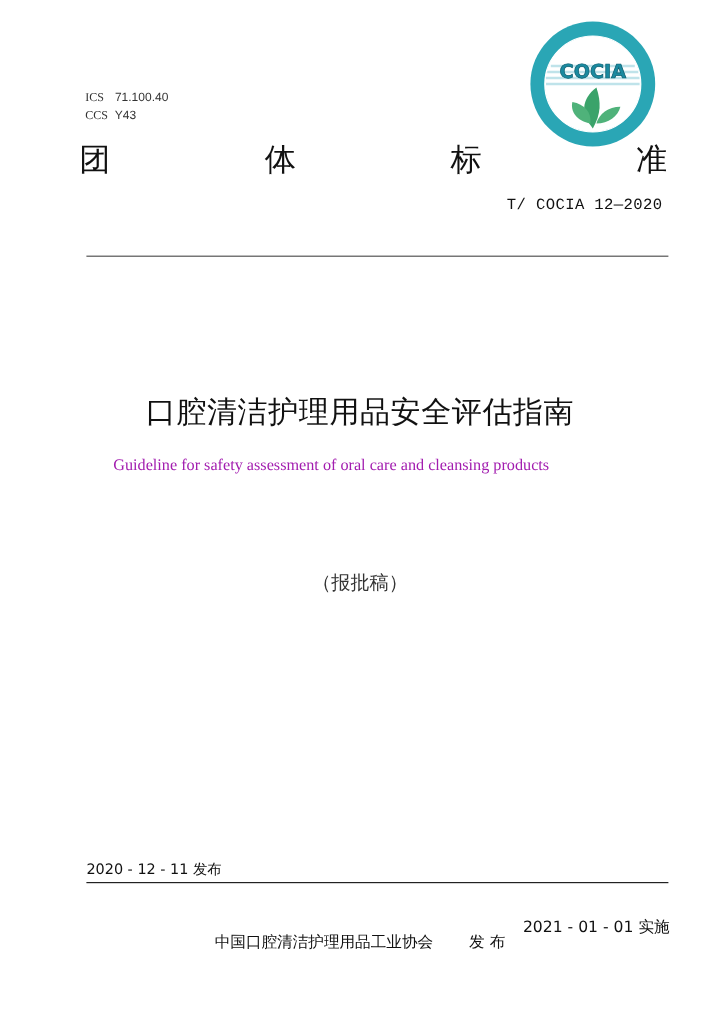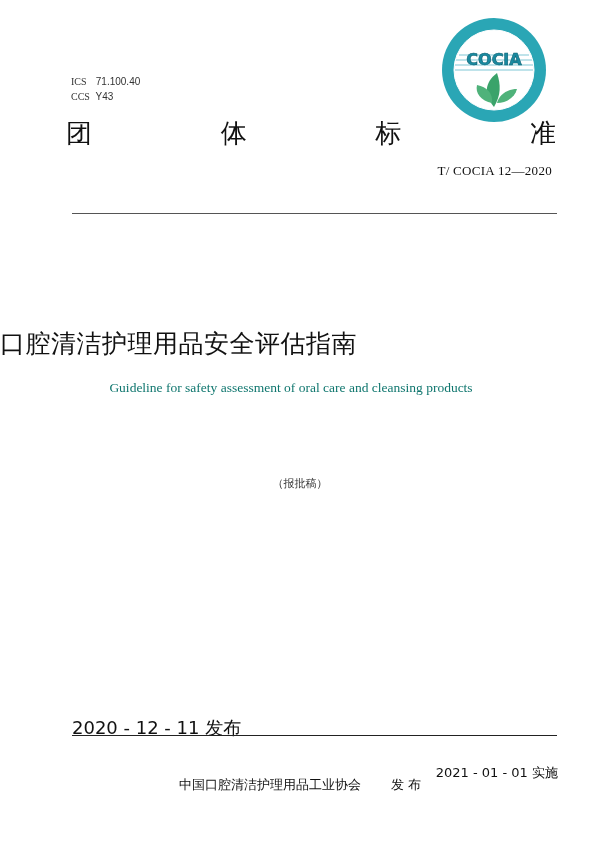--- a/index.html
+++ b/index.html
@@ -2,26 +2,26 @@
 <html><head>
 <meta charset="utf-8">
 <style>
   html, body { margin:0; padding:0; background:#fff; }
   body { width:600px; height:850px; position:relative; overflow:hidden; font-family:"DejaVu Sans", sans-serif; color:#111; }
   .abs { position:absolute; }
   .ics { left:71px; top:30px; font-size:10px; font-family:"Liberation Sans", sans-serif; color:#333; line-height:15px;margin-top:44px; }
   .ics .k { font-family:"Liberation Serif", serif; display:inline-block; width:22px; }
   .logo { left:439px; top:15px; width:110px; height:110px; }
   .header-row { left:66px; top:116px; width:490px; display:flex; justify-content:space-between; font-size:26px; font-weight:normal; }
-  .stdno { right:48px; top:163px; font-size:13px; font-family:Liberation Serif, serif; letter-spacing:0.3px; }
+  .stdno { right:48px; top:163px; font-size:13px; font-family:Liberation Mono, monospace; letter-spacing:0.3px; }
   .rule1 { left:72px; top:213px; width:485px; height:1px; background:#555; }
-  .title { left:0; top:327px; width:600px; text-align:left; font-size:25px; letter-spacing:0.5px; }
-  .subtitle { left:15px; top:380px; width:552px; text-align:center; font-size:13.5px; font-family:"Liberation Serif", serif; color:#0f766e; }
-  .draft { left:0; top:476px; width:600px; text-align:center; font-size:11px; font-family:"Liberation Serif", serif; color:#333; }
-  .date-l { left:72px; top:716px; font-size:18px; }
+  .title { left:0; top:327px; width:600px; text-align:center; font-size:25px; letter-spacing:0.5px; }
+  .subtitle { left:0; top:380px; width:552px; text-align:center; font-size:13.5px; font-family:"Liberation Serif", serif; color:#a21caf; }
+  .draft { left:0; top:476px; width:600px; text-align:center; font-size:16px; font-family:"Liberation Serif", serif; color:#333; }
+  .date-l { left:72px; top:716px; font-size:12px; }
   .date-r { right:42px; top:716px; font-size:13px;margin-top:48px; }
   .rule2 { left:72px; top:735px; width:485px; height:1px; background:#222; }
   .publisher { left:0; top:776px; width:600px; text-align:center; font-size:13px; }
   .publisher .gap { display:inline-block; width:30px; }
 </style>
 </head>
 <body>
 
 <div class="abs ics">
   <div><span class="k">ICS</span> <span>71.100.40</span></div>

